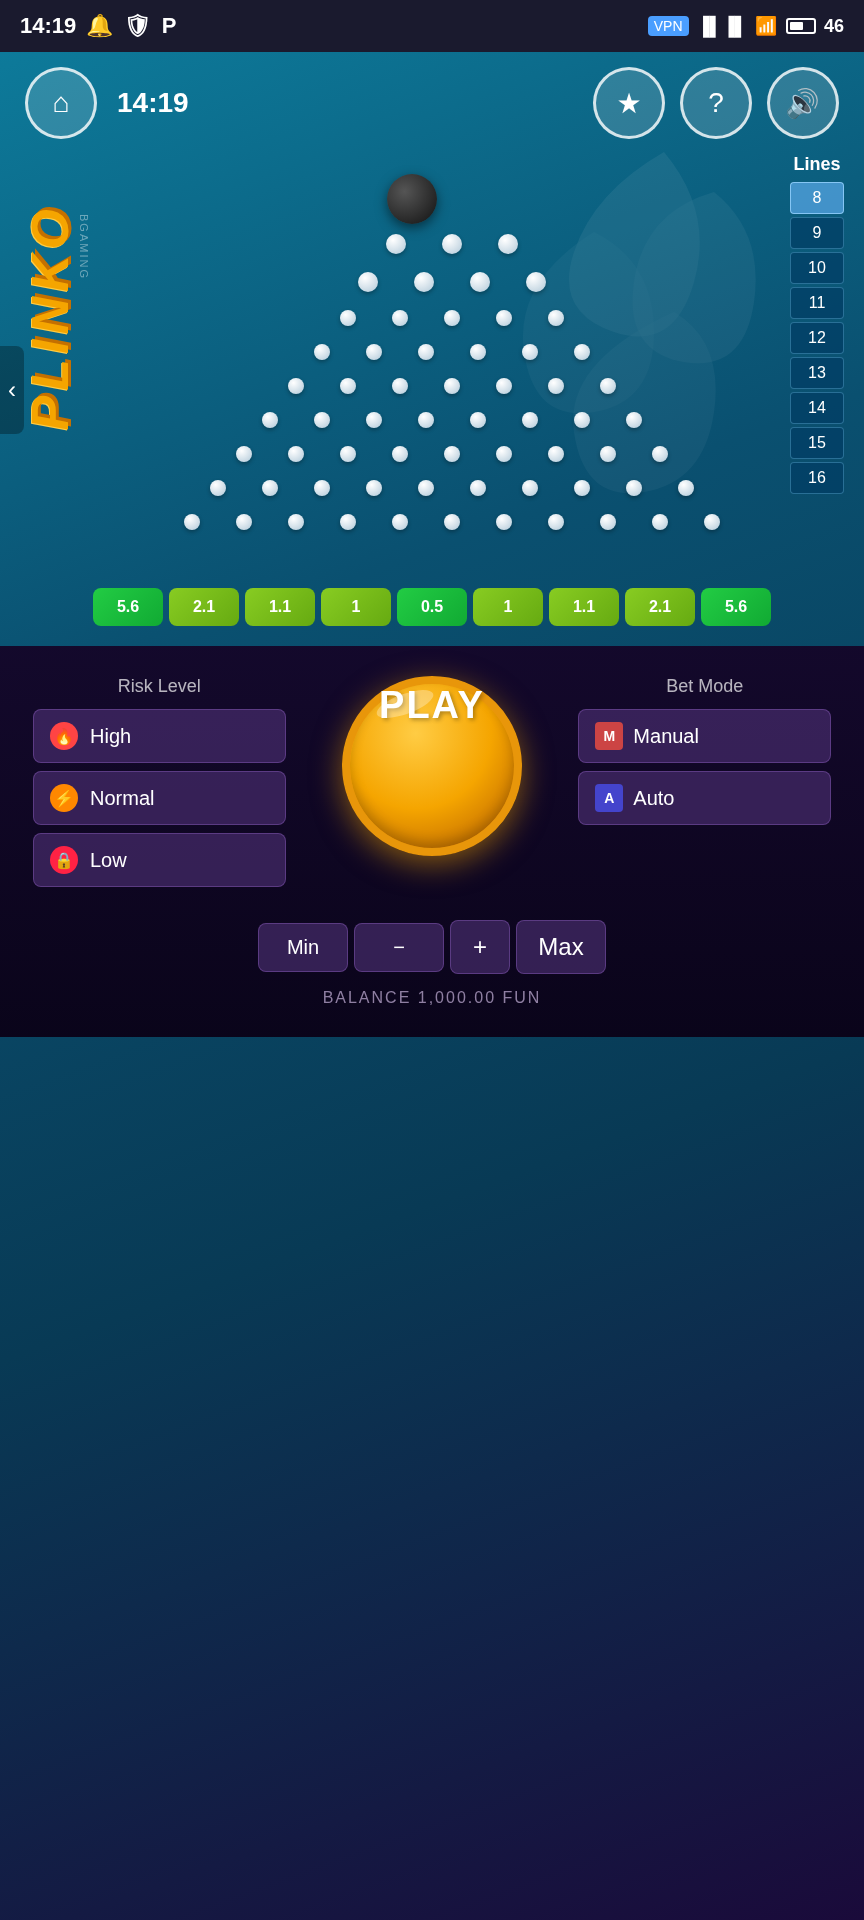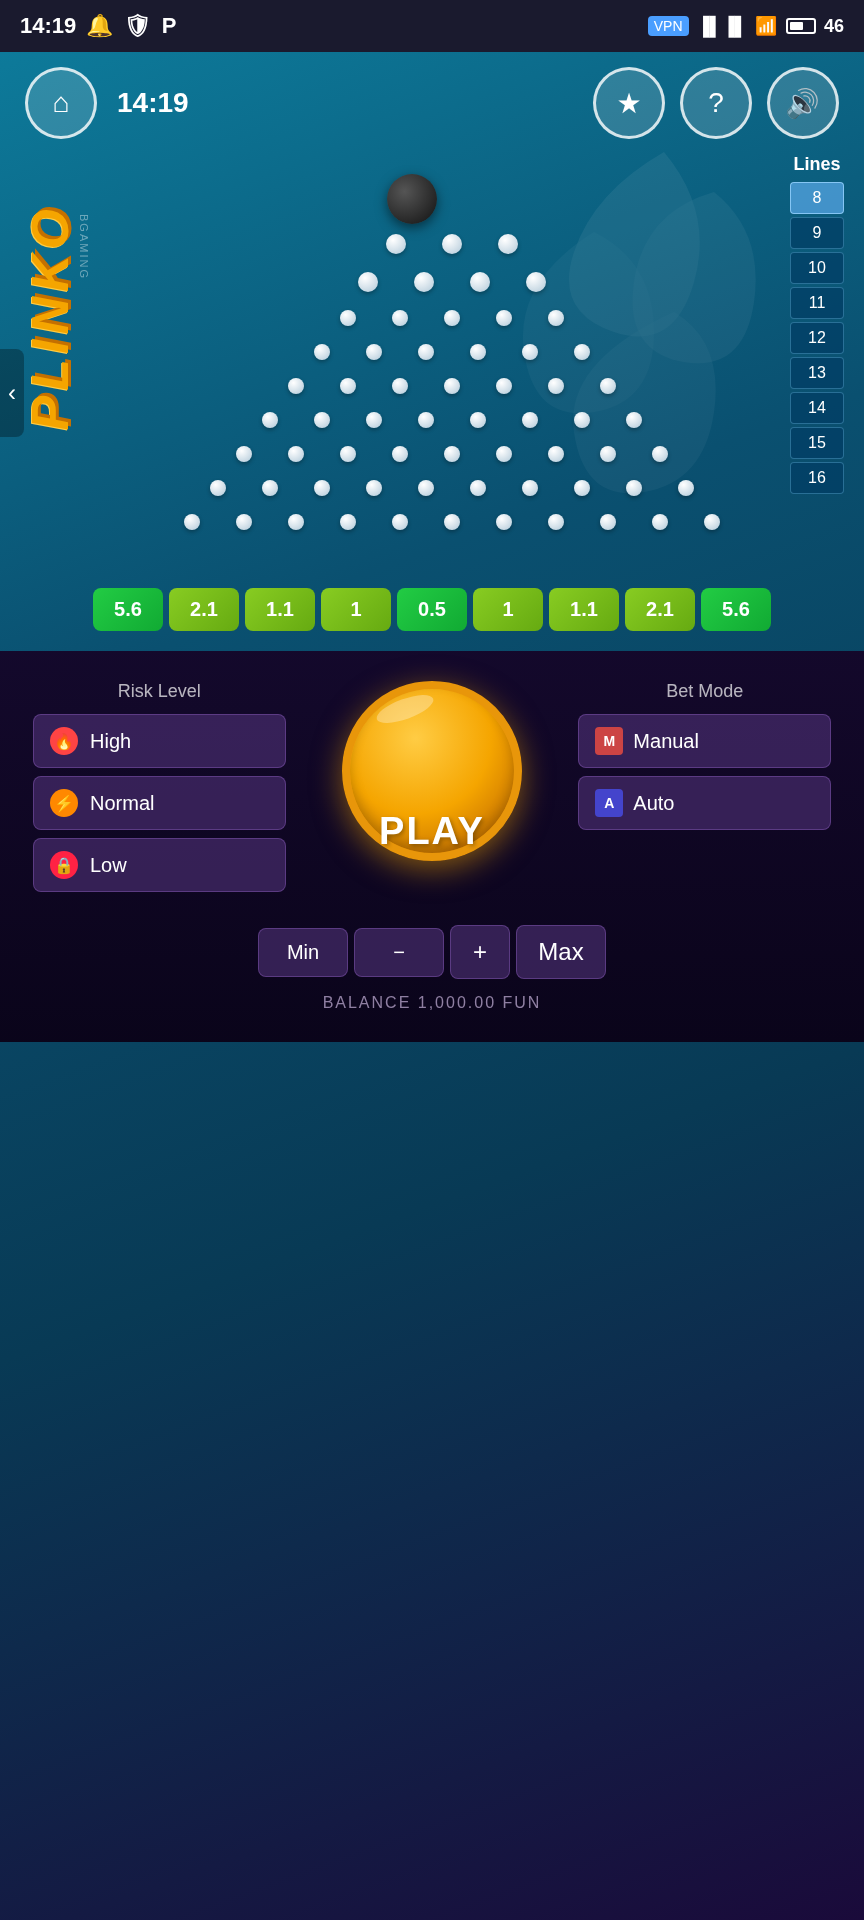--- a/index.html
+++ b/index.html
@@ -205,21 +205,21 @@
     .multiplier-row {
       display: flex;
       justify-content: center;
       gap: 6px;
       padding: 0 20px;
       margin: 20px 0;
     }
     .multiplier-slot {
       padding: 10px 14px;
       border-radius: 8px;
-      font-size: 20px;
+      font-size: 16px;
       font-weight: bold;
       color: #1a1a1a;
       min-width: 70px;
       text-align: center;
     }
     .mult-low { background: linear-gradient(135deg, #22cc44, #11aa33); color: white; }
     .mult-mid { background: linear-gradient(135deg, #88cc22, #66aa11); color: white; }
 
     
     .controls-area {
@@ -280,21 +280,21 @@
       justify-content: center;
       align-items: center;
     }
     .play-btn {
       width: 180px;
       height: 180px;
       border-radius: 50%;
       background: radial-gradient(circle at 40% 30%, #ffcc44, #f5a500 50%, #cc7700 80%);
       border: 8px solid #e8960a;
       display: flex;
-      align-items: flex-end;
+      align-items: flex-start;
       justify-content: center;
       cursor: pointer;
       box-shadow: 0 8px 30px rgba(245,165,0,0.5), inset 0 -6px 12px rgba(0,0,0,0.2);
       position: relative;
     }
     .play-btn::before {
       content: '';
       position: absolute;
       top: 10px;
       left: 25px;

